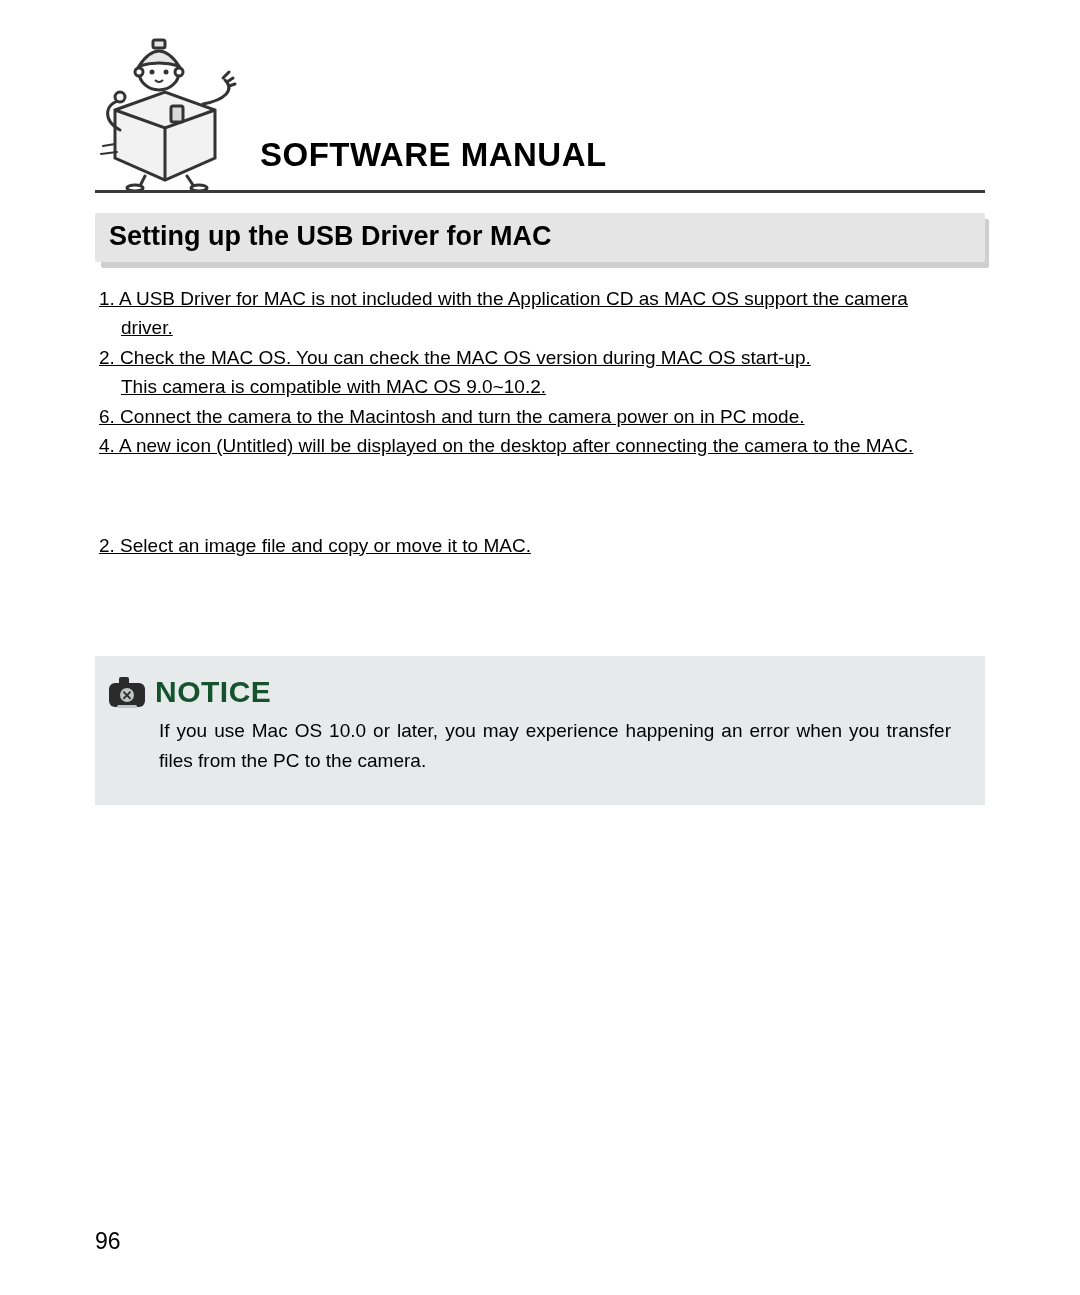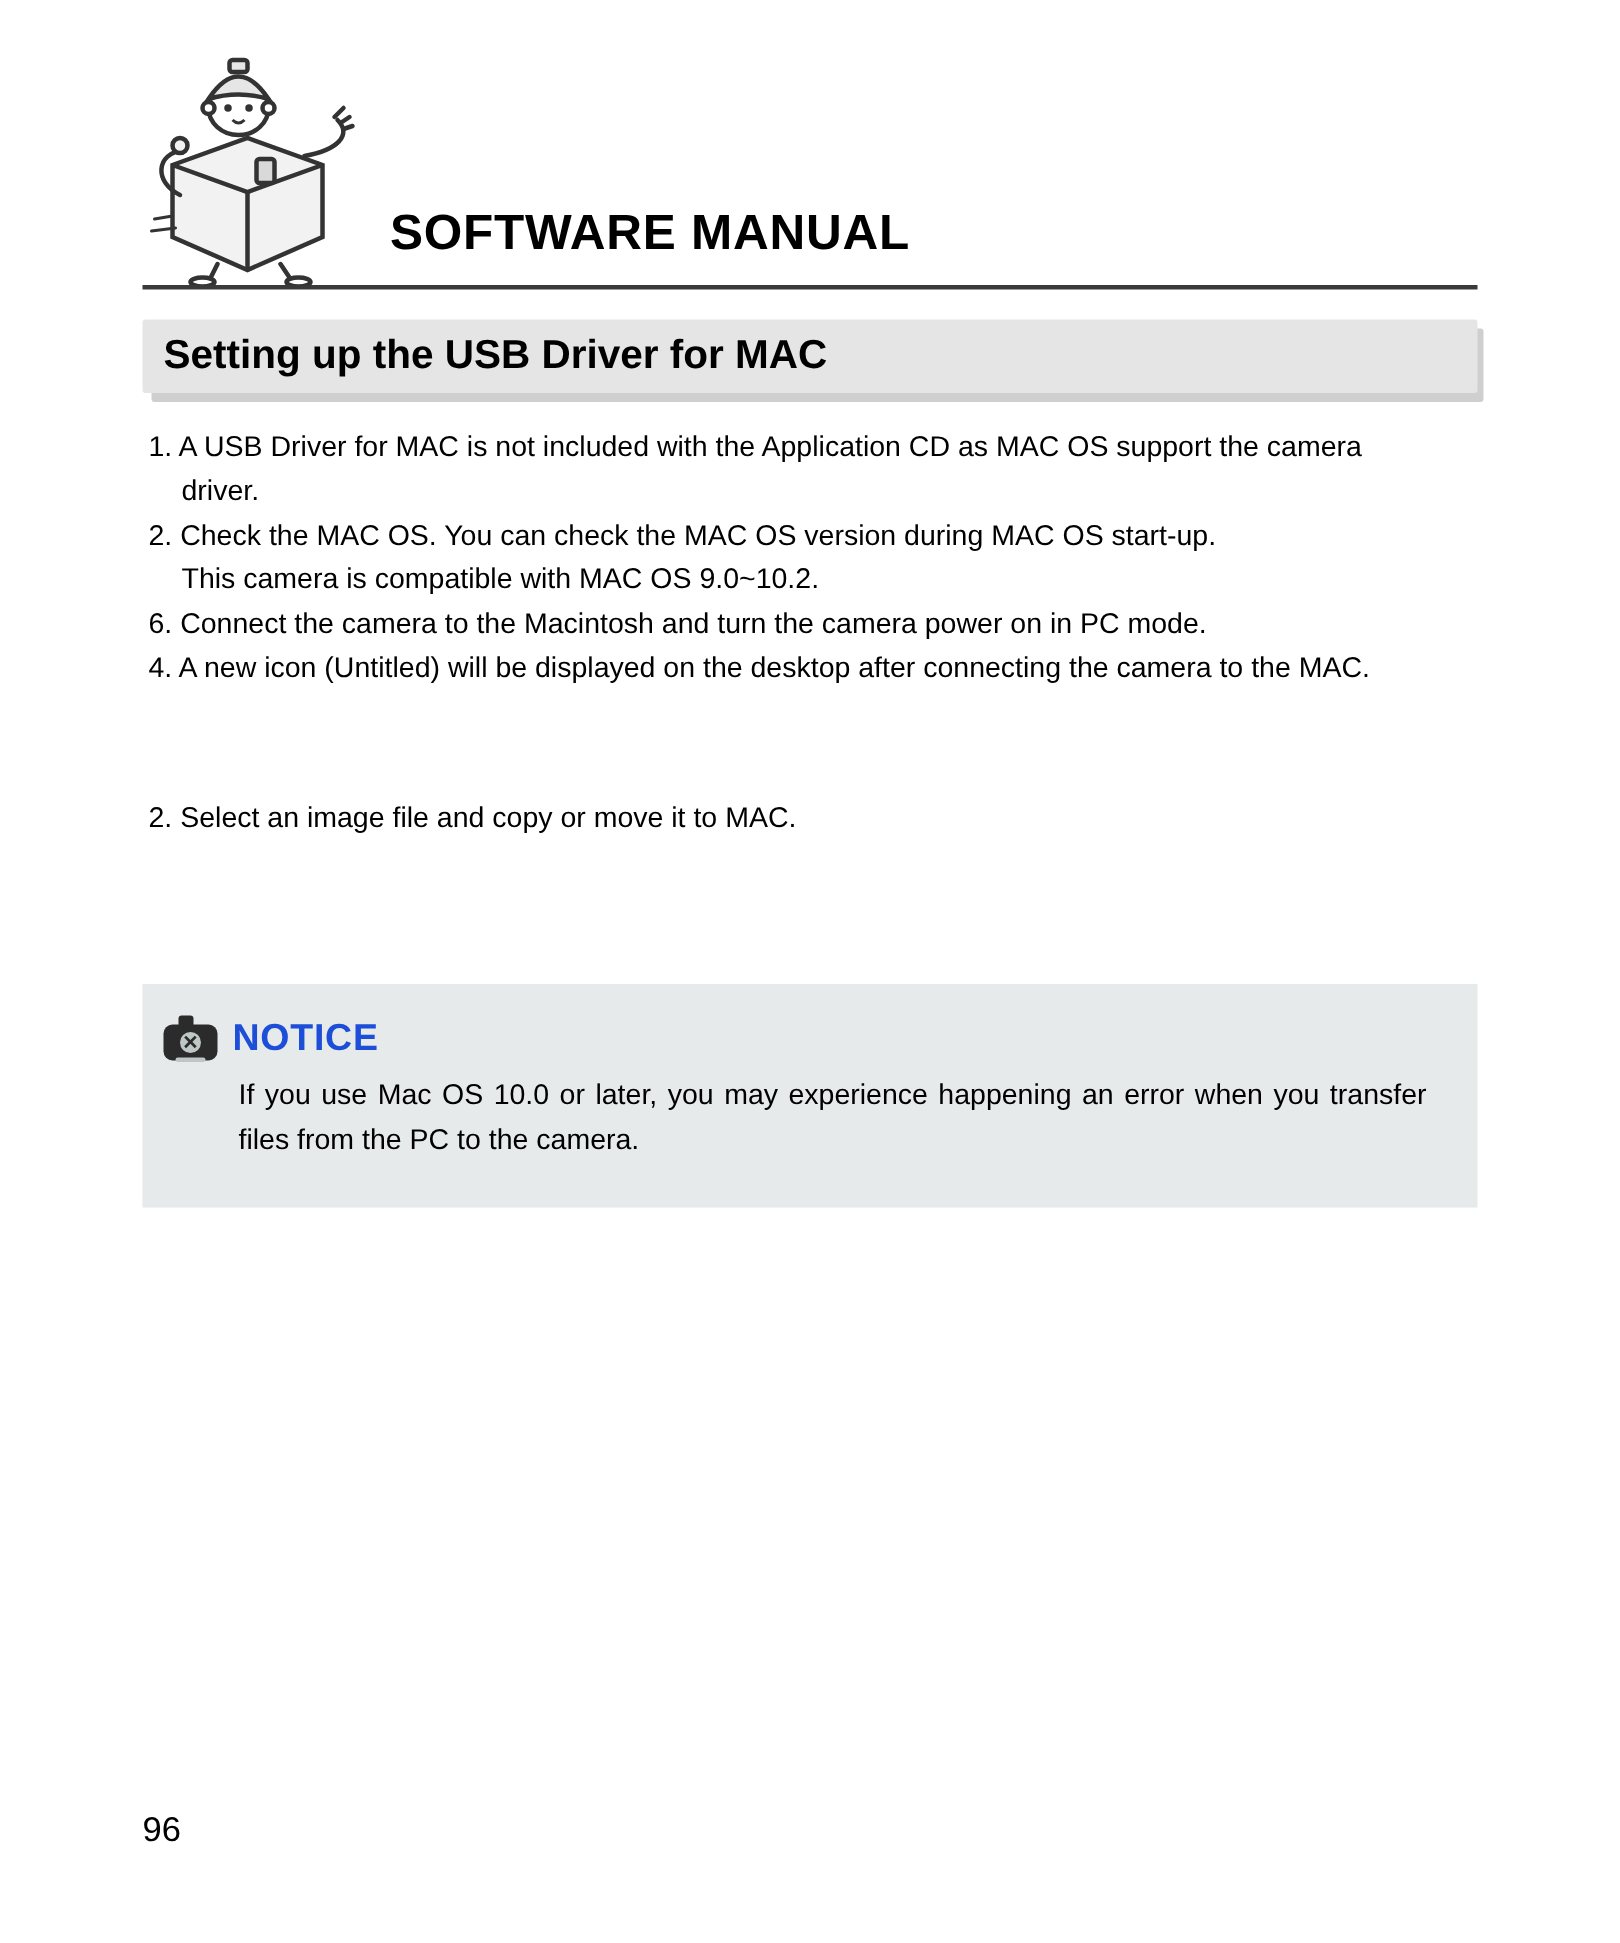--- a/index.html
+++ b/index.html
@@ -66,20 +66,21 @@
     font-weight: 700;
     color: #000;
   }
 
   
   .body-block {
     font-size: 19px;
     line-height: 1.55;
     text-align: justify;
     margin: 18px 0 30px 4px;
+    text-decoration: underline;
   }
   .body-block .line {
     display: block;
   }
   .indent {
     padding-left: 22px;
   }
 
   .spacer-small { height: 22px; }
   .spacer-med { height: 60px; }
@@ -94,35 +95,35 @@
     display: flex;
     align-items: center;
     gap: 6px;
     padding-left: 10px;
   }
   .notice-icon {
     width: 44px;
     height: 36px;
   }
   .notice-title {
-    font-size: 25px;
+    font-size: 30px;
     font-weight: 700;
     letter-spacing: 0.5px;
-    color: #1d4ed8;
+    color: #14532d;
   }
   .notice-body {
     font-size: 19px;
     line-height: 1.55;
     text-align: justify;
     padding: 6px 34px 0 64px;
   }
 
   .page-number {
     position: absolute;
-    bottom: 62px;
+    bottom: 40px;
     left: 95px;
     font-size: 23px;
     color: #000;
   }
 </style>
 </head>
 <body>
 
 <div class="page">
 

